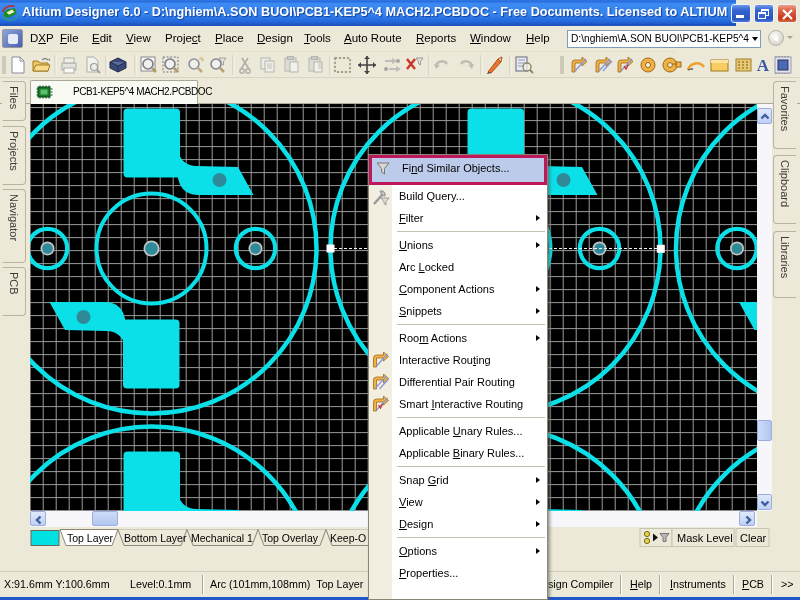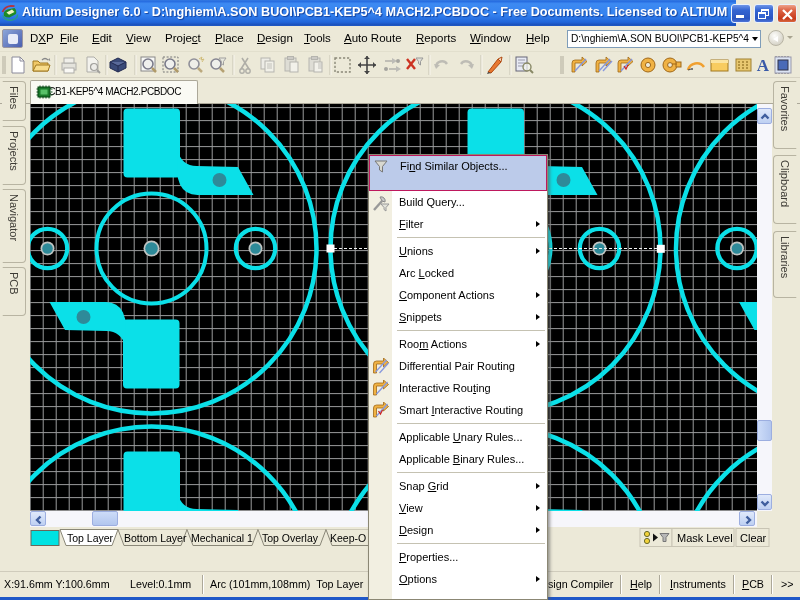--- a/index.html
+++ b/index.html
@@ -16,21 +16,21 @@
 .mitem{top:6px;font-size:11.5px;color:#000;white-space:nowrap;}
 #combo{left:567px;top:4px;width:194px;height:18px;background:#fff;border:1px solid #7f9db9;font-size:10.2px;line-height:16px;padding-left:3px;white-space:nowrap;overflow:hidden;}
 #combo .da{position:absolute;right:2px;top:6px;width:0;height:0;border-left:3.5px solid transparent;border-right:3.5px solid transparent;border-top:4px solid #000;}
 #navback{left:768px;top:4px;width:16px;height:16px;border-radius:8px;background:radial-gradient(circle at 40% 35%,#fdfdfb,#c9c5b6);border:1px solid #b8b4a4;}
 #navback:after{content:"";position:absolute;left:4px;top:5px;width:0;height:0;border-top:3px solid transparent;border-bottom:3px solid transparent;border-right:5px solid #fff;}
 #navdd{left:787px;top:10px;width:0;height:0;border-left:3px solid transparent;border-right:3px solid transparent;border-top:3.5px solid #a8a490;}
 
 #toolbar{left:0;top:52px;width:800px;height:26px;background:#ece9d8;border-bottom:1px solid #d8d4c4;}
 
 #tabrow{left:0;top:78px;width:800px;height:26px;background:#ece9d8;border-bottom:1px solid #aca899;}
-#doctab{left:30px;top:2px;width:168px;height:24px;background:#fafaf4;border:1px solid #aca899;border-bottom:none;border-radius:2px 2px 0 0;font-size:10px;letter-spacing:-0.4px;line-height:21px;padding-left:11px;white-space:nowrap;}
+#doctab{left:30px;top:2px;width:168px;height:24px;background:#fafaf4;border:1px solid #aca899;border-bottom:none;border-radius:2px 2px 0 0;font-size:10px;letter-spacing:-0.4px;line-height:21px;padding-left:42px;white-space:nowrap;}
 
 #leftcol{left:0;top:104px;width:30px;height:407px;background:#ece9d8;}
 #rightcol{left:772px;top:104px;width:28px;height:407px;background:#ece9d8;}
 .vtab{width:24px;background:#ece9d8;border:1px solid #b8b4a2;font-size:11px;color:#3c3a34;text-align:center;}
 .vtab span{writing-mode:vertical-rl;display:inline-block;padding-top:4px;}
 .vtl{left:2px;border-radius:0 4px 4px 0;border-left:1px solid #ece9d8;}
 .vtr{left:1px;border-radius:4px 0 0 4px;border-right:1px solid #ece9d8;}
 
 #vscroll{left:757px;top:104px;width:15px;height:407px;background:#f6f6fb;}
 #hscroll{left:30px;top:511px;width:727px;height:16px;background:#f6f6fb;}
@@ -43,21 +43,21 @@
 .sbut{top:3px;height:18px;background:#ece9d8;border:1px solid #b8b4a2;border-radius:2px;font-size:11px;line-height:16px;text-align:center;box-shadow:inset 1px 1px 0 #fff;margin-top:44px;}
 
 #status{left:0;top:571px;width:800px;height:26px;background:#ece9d8;border-top:1px solid #d0ccbc;font-size:10.7px;}
 #status .st{top:6px;white-space:nowrap;color:#000;}
 .vsep{top:3px;width:2px;height:19px;border-left:1px solid #aca899;border-right:1px solid #fff;}
 #bluestrip{left:0;top:597px;width:800px;height:3px;background:#2058c8;}
 
 #cmenu{left:368px;top:154px;width:180px;height:446px;background:#fff;border:1px solid #8b8774;box-shadow:2px 2px 3px rgba(90,90,90,0.6);z-index:50;}
 #cmenu .gutter{position:absolute;left:0;top:0;width:23px;height:100%;background:#f2efe1;}
 .mi{position:relative;height:22px;line-height:22px;font-size:11px;color:#000;padding-left:30px;white-space:nowrap;}
-.mi.hi{background:#bccbea;border:1px solid #be185d;height:36px;line-height:20px;}
+.mi.hi{background:#bccbea;border:3px solid #be185d;height:30px;line-height:20px;}
 .msep{position:relative;height:5px;}
 .msep:after{content:"";position:absolute;left:28px;right:2px;top:2px;border-top:1px solid #c5c2b2;}
 .sub:after{content:"";position:absolute;right:7px;top:7.5px;width:0;height:0;border-top:3.5px solid transparent;border-bottom:3.5px solid transparent;border-left:4px solid #000;}
 .mi svg{position:absolute;left:3px;top:3px;}
 u{text-decoration:underline;}
 </style></head>
 <body>
 
 <div class="abs" id="title">
   <svg class="abs" style="left:1px;top:2px" width="19" height="20" viewBox="0 0 19 20">
@@ -436,36 +436,36 @@
         <path d="M9 10 H17 L14 13.5 V17 L12 15.5 V13.5 Z" fill="#e2e2da" stroke="#999"></path>
       </svg>Build Query...</div>
   <div class="mi sub"><u>F</u>ilter</div>
   <div class="msep"></div>
   <div class="mi sub"><u>U</u>nions</div>
   <div class="mi">Arc <u>L</u>ocked</div>
   <div class="mi sub"><u>C</u>omponent Actions</div>
   <div class="mi sub"><u>S</u>nippets</div>
   <div class="msep"></div>
   <div class="mi sub">Roo<u>m</u> Actions</div>
+  <div class="mi" id="ir1"><svg width="17" height="16" viewBox="-8.5 -8 17 16">
+        <path d="M-7 7 V-2 Q-7 -5 -4 -5 L3 -5 L3 -8 L8 -3.5 L3 1 L3 -2 L-4 -2 L-4 7 Z" fill="#f0b244" stroke="#a06818" stroke-width="0.8"></path>
+        <path d="M-4 6 L7 -6" stroke="#8899dd" stroke-width="1.4"></path>
+      </svg>Interactive Rou<u>t</u>ing</div>
   <div class="mi" id="ir2"><svg width="17" height="16" viewBox="-8.5 -8 17 16">
         <path d="M-7 7 V-2 Q-7 -5 -4 -5 L3 -5 L3 -8 L8 -3.5 L3 1 L3 -2 L-4 -2 L-4 7 Z" fill="#f0b244" stroke="#a06818" stroke-width="0.8"></path>
         <path d="M-5 6 L6 -6 M-1 7 L8 -3" stroke="#8899dd" stroke-width="1.3"></path>
       </svg>Differential Pair Routing</div>
-  <div class="mi" id="ir1"><svg width="17" height="16" viewBox="-8.5 -8 17 16">
-        <path d="M-7 7 V-2 Q-7 -5 -4 -5 L3 -5 L3 -8 L8 -3.5 L3 1 L3 -2 L-4 -2 L-4 7 Z" fill="#f0b244" stroke="#a06818" stroke-width="0.8"></path>
-        <path d="M-4 6 L7 -6" stroke="#8899dd" stroke-width="1.4"></path>
-      </svg>Interactive Rou<u>t</u>ing</div>
   <div class="mi" id="ir3"><svg width="17" height="16" viewBox="-8.5 -8 17 16">
         <path d="M-7 7 V-2 Q-7 -5 -4 -5 L3 -5 L3 -8 L8 -3.5 L3 1 L3 -2 L-4 -2 L-4 7 Z" fill="#f0b244" stroke="#a06818" stroke-width="0.8"></path>
         <path d="M-4 6 L7 -6" stroke="#8899dd" stroke-width="1.4"></path>
         <path d="M-2 1 l2 3 2 -4" stroke="#cc2222" stroke-width="1.2" fill="none"></path>
       </svg>Smart <u>I</u>nteractive Routing</div>
   <div class="msep"></div>
   <div class="mi">Applicable <u>U</u>nary Rules...</div>
   <div class="mi">Applicable <u>B</u>inary Rules...</div>
   <div class="msep"></div>
   <div class="mi sub">Snap <u>G</u>rid</div>
   <div class="mi sub"><u>V</u>iew</div>
   <div class="mi sub"><u>D</u>esign</div>
   <div class="msep"></div>
+  <div class="mi sub"><u>O</u>ptions</div>
   <div class="mi"><u>P</u>roperties...</div>
-  <div class="mi sub"><u>O</u>ptions</div>
 </div>
 
 </body></html>

